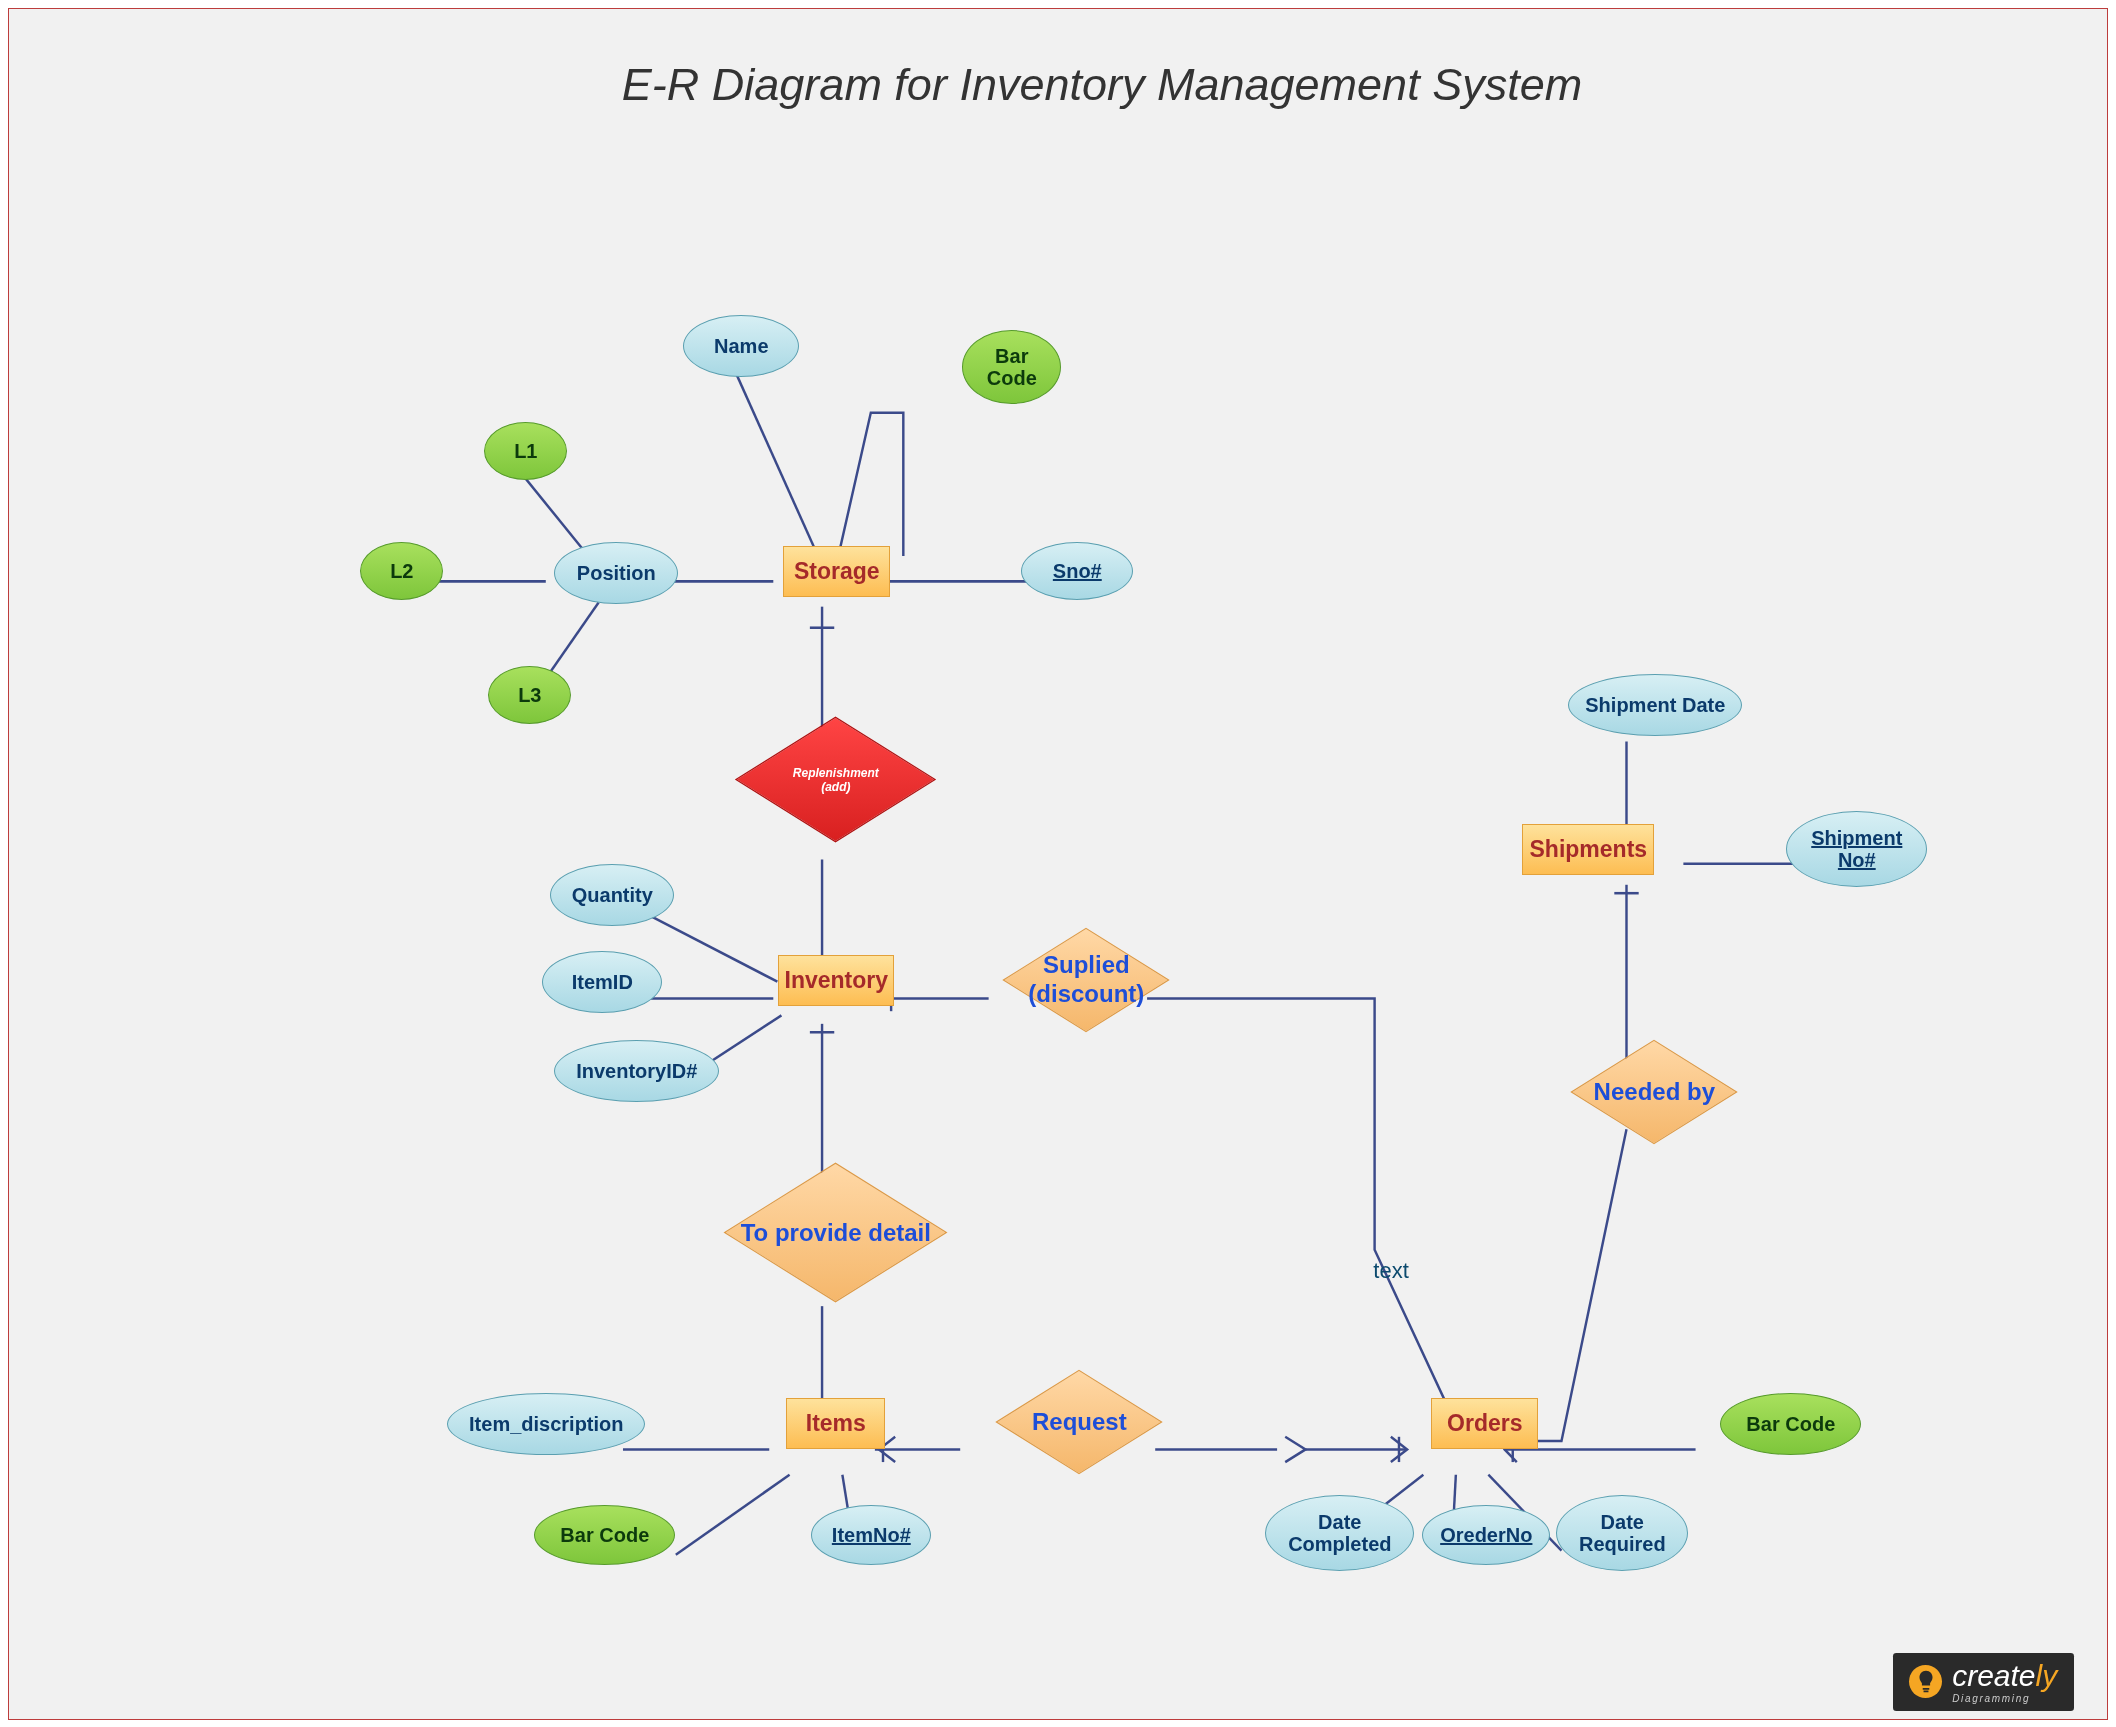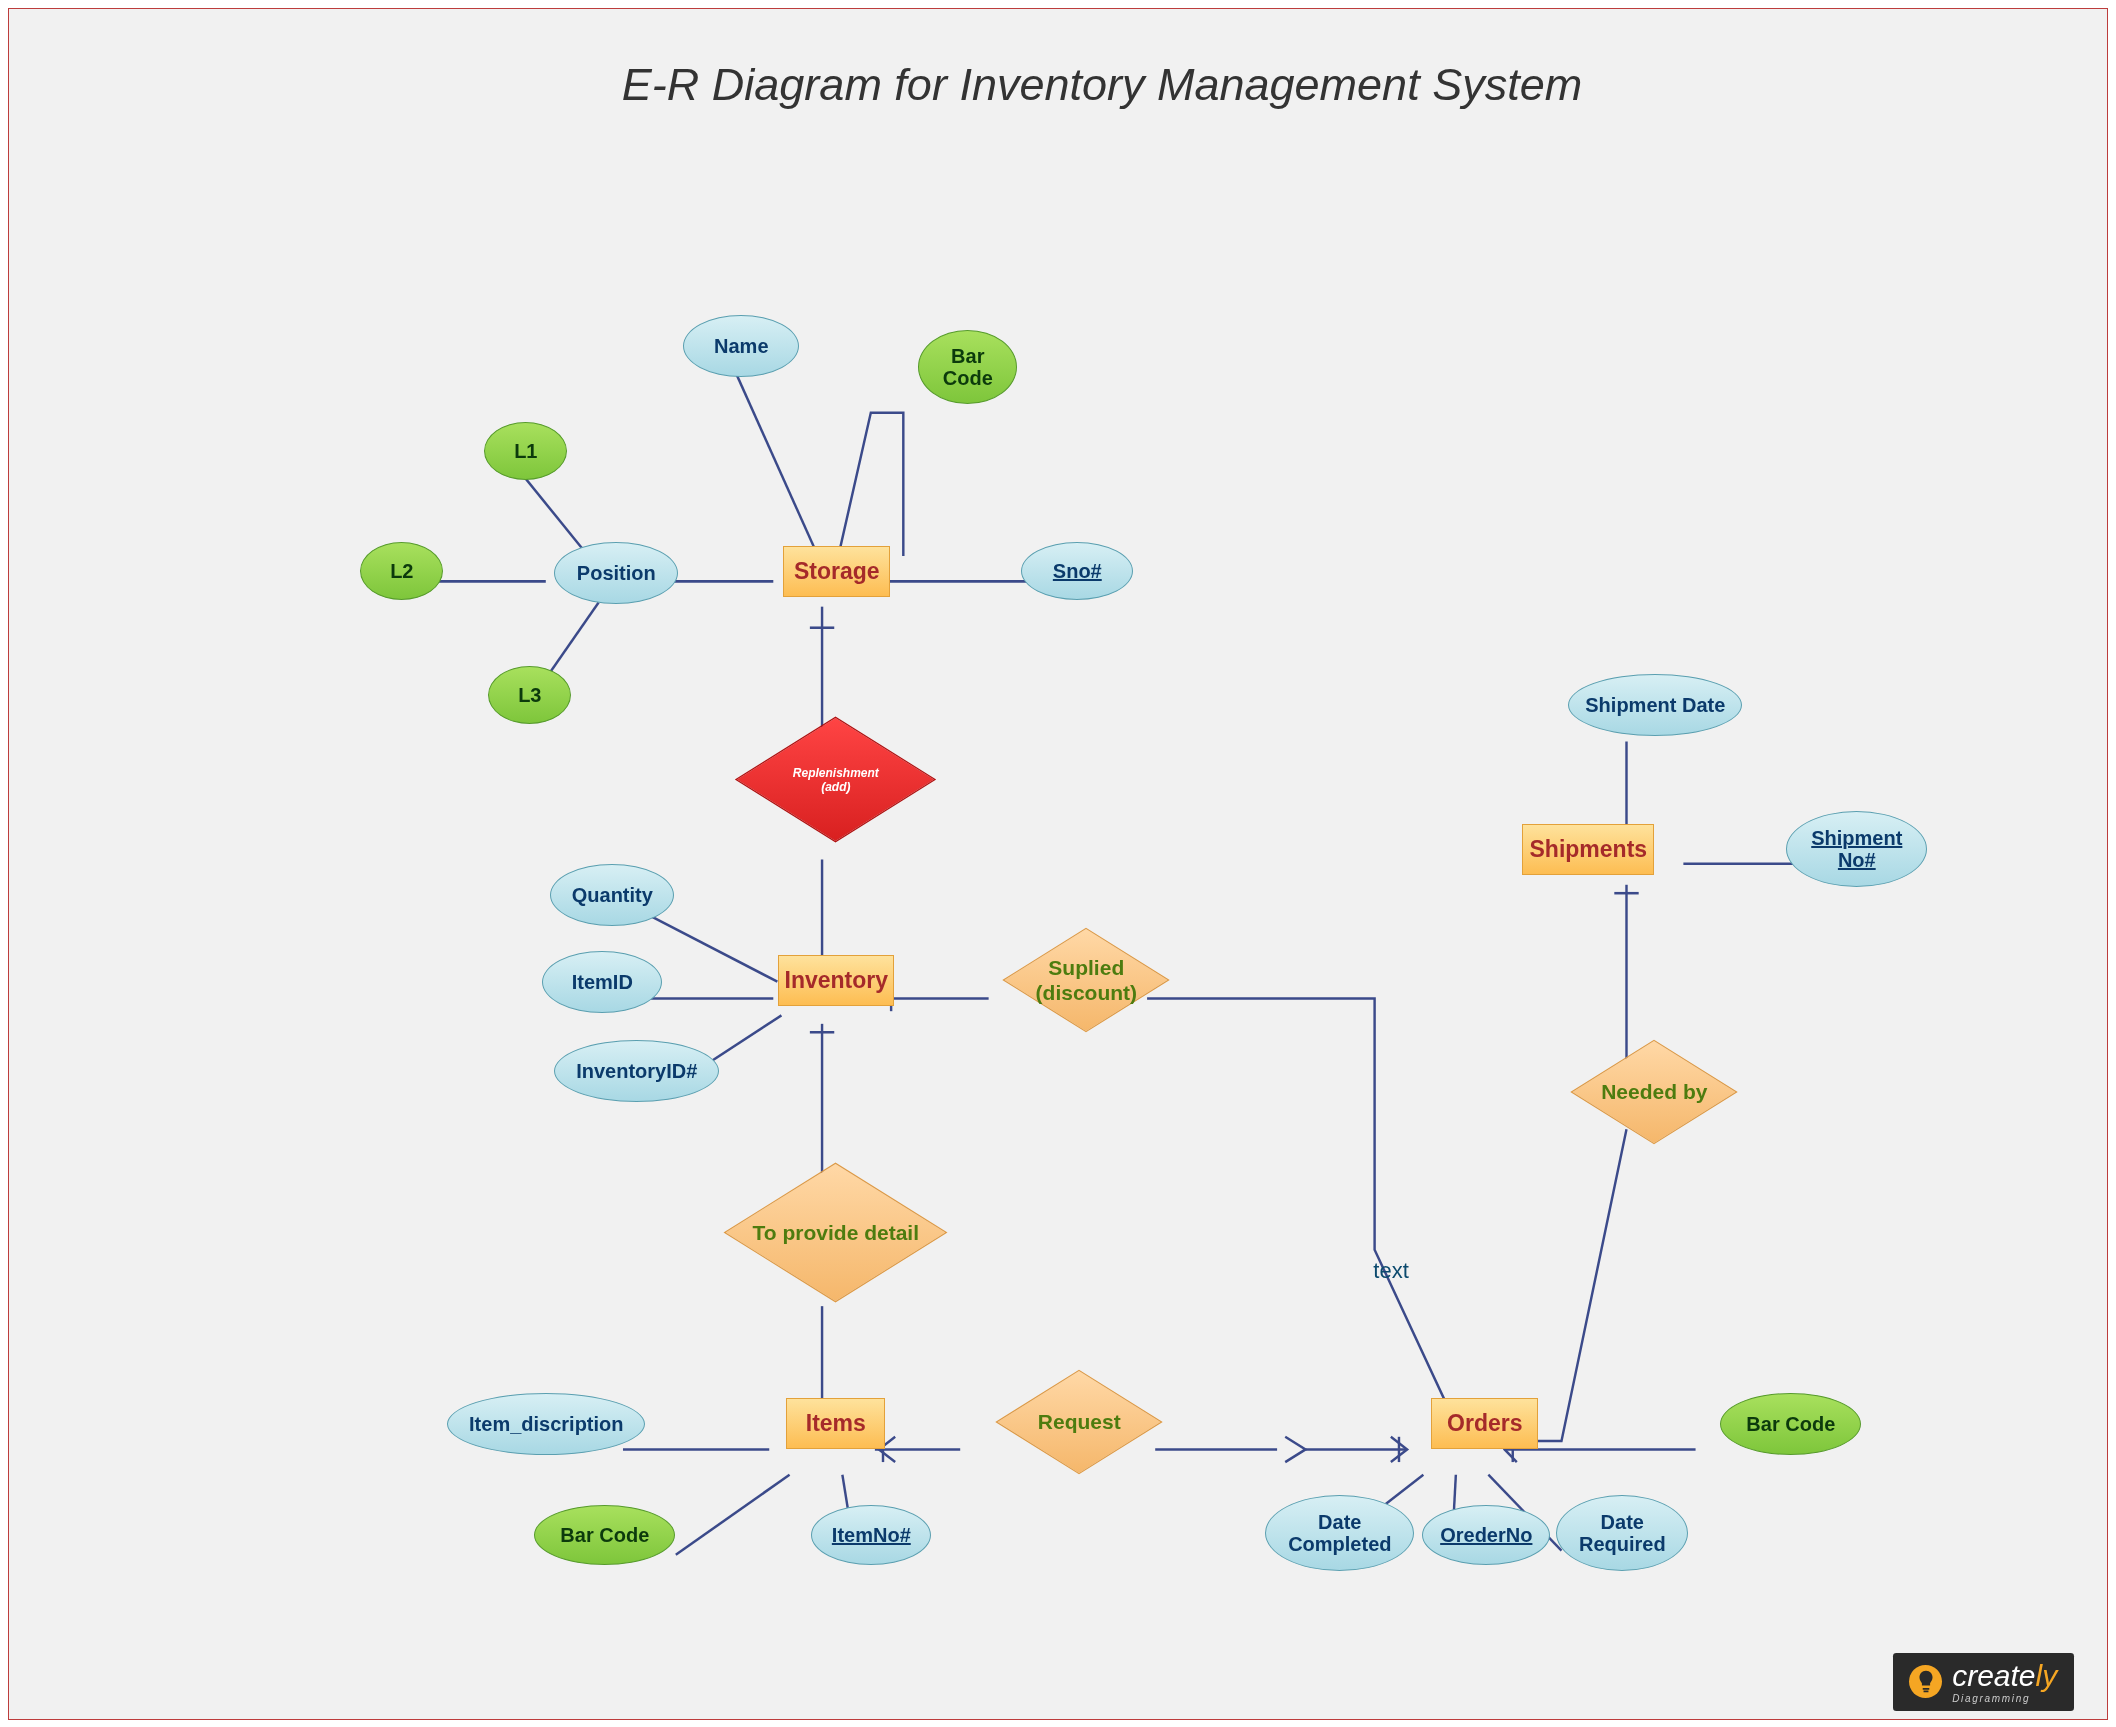--- a/index.html
+++ b/index.html
@@ -85,23 +85,23 @@
     border: 1.7px solid;
     position: absolute;
     top: 0; left: 0;
   }
   .diamond-orange { background: linear-gradient(135deg,#ffd8a6,#f5b76b); border-color:#de9a45; }
   .diamond-red    { background: linear-gradient(135deg,#f44,#d82020); border-color:#b01010; }
   .diamond-label {
     position: absolute;
     top: 50%; left: 50%;
     transform: translate(-50%, -50%);
-    color: #4d7c0f;
+    color: #1d4ed8;
     font-weight: bold;
-    font-size: 21px;
+    font-size: 24px;
     text-align: center;
     white-space: nowrap;
     line-height: 1.2;
   }
   .diamond-red + .diamond-label { color: #fff; }
   .underline { text-decoration: underline; }
   .logo {
     position: absolute;
     right: 0px; bottom: -25px;
     background: #2a2a2a;
@@ -241,21 +241,21 @@
         <span class="underline">OrederNo</span>
       </div>
     <div class="node attr-blue" style="left:1514px; top:1453px; width:132px; height:76px; white-space:pre-line;"><span>Date
 Required</span></div>
     <div class="node attr-blue" style="left:1526px; top:632px; width:174px; height:62px;">
         <span>Shipment Date</span>
       </div>
     <div class="node attr-blue" style="left:1744px; top:769px; width:141px; height:76px; white-space:pre-line;"><span class="underline">Shipment
 No#</span></div>
 
-    <div class="node attr-green" style="left:876px; top:288px; width:99px; height:74px; white-space:pre-line;"><span>Bar
+    <div class="node attr-green" style="left:920px; top:288px; width:99px; height:74px; white-space:pre-line;"><span>Bar
 Code</span></div>
     <div class="node attr-green" style="left:442px; top:380px; width:83px; height:58px;">
         <span>L1</span>
       </div>
     <div class="node attr-green" style="left:318px; top:500px; width:83px; height:58px;">
         <span>L2</span>
       </div>
     <div class="node attr-green" style="left:446px; top:624px; width:83px; height:58px;">
         <span>L3</span>
       </div>

